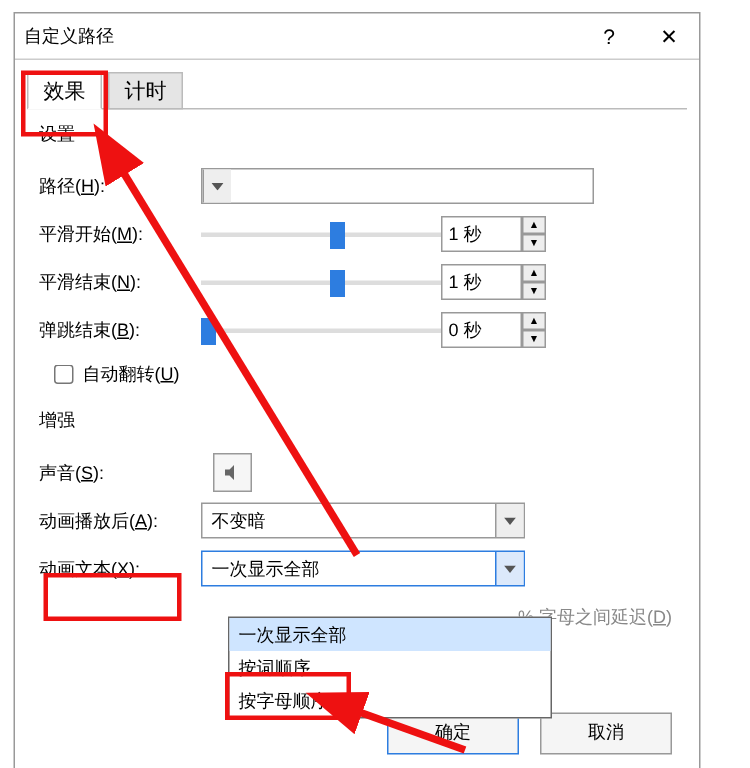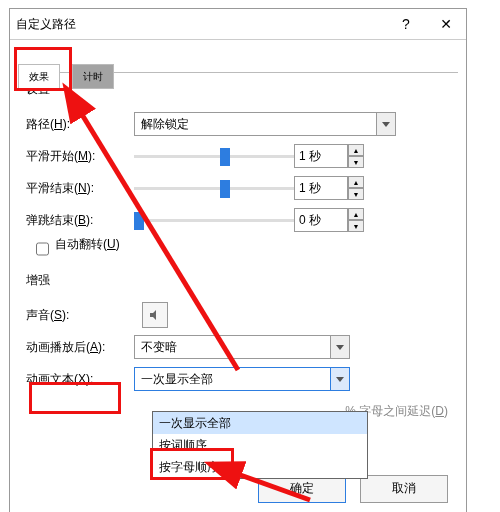--- a/index.html
+++ b/index.html
@@ -2,38 +2,38 @@
 <html><head>
 <meta charset="utf-8">
 <style>
 html,body{margin:0;padding:0;font-family:"Microsoft YaHei","SimSun",sans-serif;font-size:12px;background:#fff;color:#000}
 .canvas{position:relative;width:500px;height:512px;background:#fff}
 .dialog{position:absolute;left:9px;top:8px;width:456px;height:504px;border:1px solid #999;background:#fff}
 .titlebar{height:30px;line-height:30px;display:flex;align-items:center;border-bottom:1px solid #ccc}
 .titletxt{padding-left:6px;flex:1}
 .tbtn{width:40px;height:30px;text-align:center;font-size:14px;font-family:Arial;cursor:pointer}
 .tabs{position:relative;margin:8px 8px 0 8px;border-bottom:1px solid #bbb;height:24px}
-.tab{position:absolute;top:16px;height:23px;line-height:23px;text-align:center;border:1px solid #bbb;border-bottom:1px solid #fff;background:#fff;padding:0 10px;font-size:10px}
-.tab.inactive{border-bottom:1px solid #bbb;background:#a3a3a3}
+.tab{position:absolute;top:0;height:23px;line-height:23px;text-align:center;border:1px solid #bbb;border-bottom:1px solid #fff;background:#fff;padding:0 10px;font-size:14px}
+.tab.inactive{border-bottom:1px solid #bbb;background:#e5e5e5}
 .section{padding:8px 18px 2px 16px;font-size:12px}
 .row{display:flex;align-items:center;height:32px}
 .label{width:108px}
 .ul{text-decoration:underline}
 .combo{position:relative;height:22px;border:1px solid #999;background:#fff;display:flex;align-items:center}
 .combo .cv{flex:1;padding:0 6px;white-space:nowrap;overflow:hidden}
 .cbtn{width:18px;height:22px;border-left:1px solid #999;background:#eee;display:flex;align-items:center;justify-content:center}
 .cbtn svg{width:8px;height:5px}
 .spinner{display:inline-flex;}
 .spin-in{width:44px;height:22px;border:1px solid #999;padding:0 4px;line-height:22px}
 .spin-b{width:16px;display:flex;flex-direction:column}
 .spin-b button{height:12px;border:1px solid #999;background:#eee;padding:0;font-size:7px;line-height:7px}
 .slider{position:relative;width:160px;height:22px}
 .slider .track{position:absolute;left:0;right:0;top:10px;height:3px;background:#ddd}
 .slider .thumb{position:absolute;top:3px;width:10px;height:18px;background:#2d7de0}
-.chkrow{display:flex;height:26px;padding-left:6px}
+.chkrow{display:flex;align-items:center;height:26px;padding-left:6px}
 .chkrow input{margin-right:6px}
 .iconbtn{width:24px;height:24px;border:1px solid #999;background:#f6f6f6;display:inline-flex;align-items:center;justify-content:center}
 .btns{position:absolute;bottom:10px;right:18px;display:flex;gap:14px}
 .btn{width:86px;height:26px;border:1px solid #999;background:#f5f5f5;text-align:center;line-height:24px}
 .btn.primary{border:1px solid #2d7de0}
 .dropdown{position:absolute;border:1px solid #666;background:#fff;z-index:5}
 .dropdown .opt{height:22px;line-height:22px;padding:0 6px}
 .dropdown .opt.sel{background:#cfe5ff}
 .hl{position:absolute;border:3px solid #e11;pointer-events:none;z-index:20}
 .arrow{position:absolute;z-index:21;pointer-events:none}
@@ -53,21 +53,20 @@
     <div class="tab" style="left:0">效果</div>
     <div class="tab inactive" style="left:54px">计时</div>
   </div>
 
   <div class="section">设置</div>
 
   <div class="section">
     <div class="row">
       <div class="label"><span>路径(</span><span class="ul">H</span><span>):</span></div>
       <div class="combo" style="width:260px">
-        <span class="cv">解除锁定</span>
         <span class="cbtn">
               <svg viewBox="0 0 8 5">
                 <path d="M0 0 L8 0 L4 5 Z" fill="#555"></path>
               </svg>
             </span>
       </div>
     </div>
 
     <div class="row">
       <div class="label"><span>平滑开始(</span><span class="ul">M</span><span>):</span></div>

